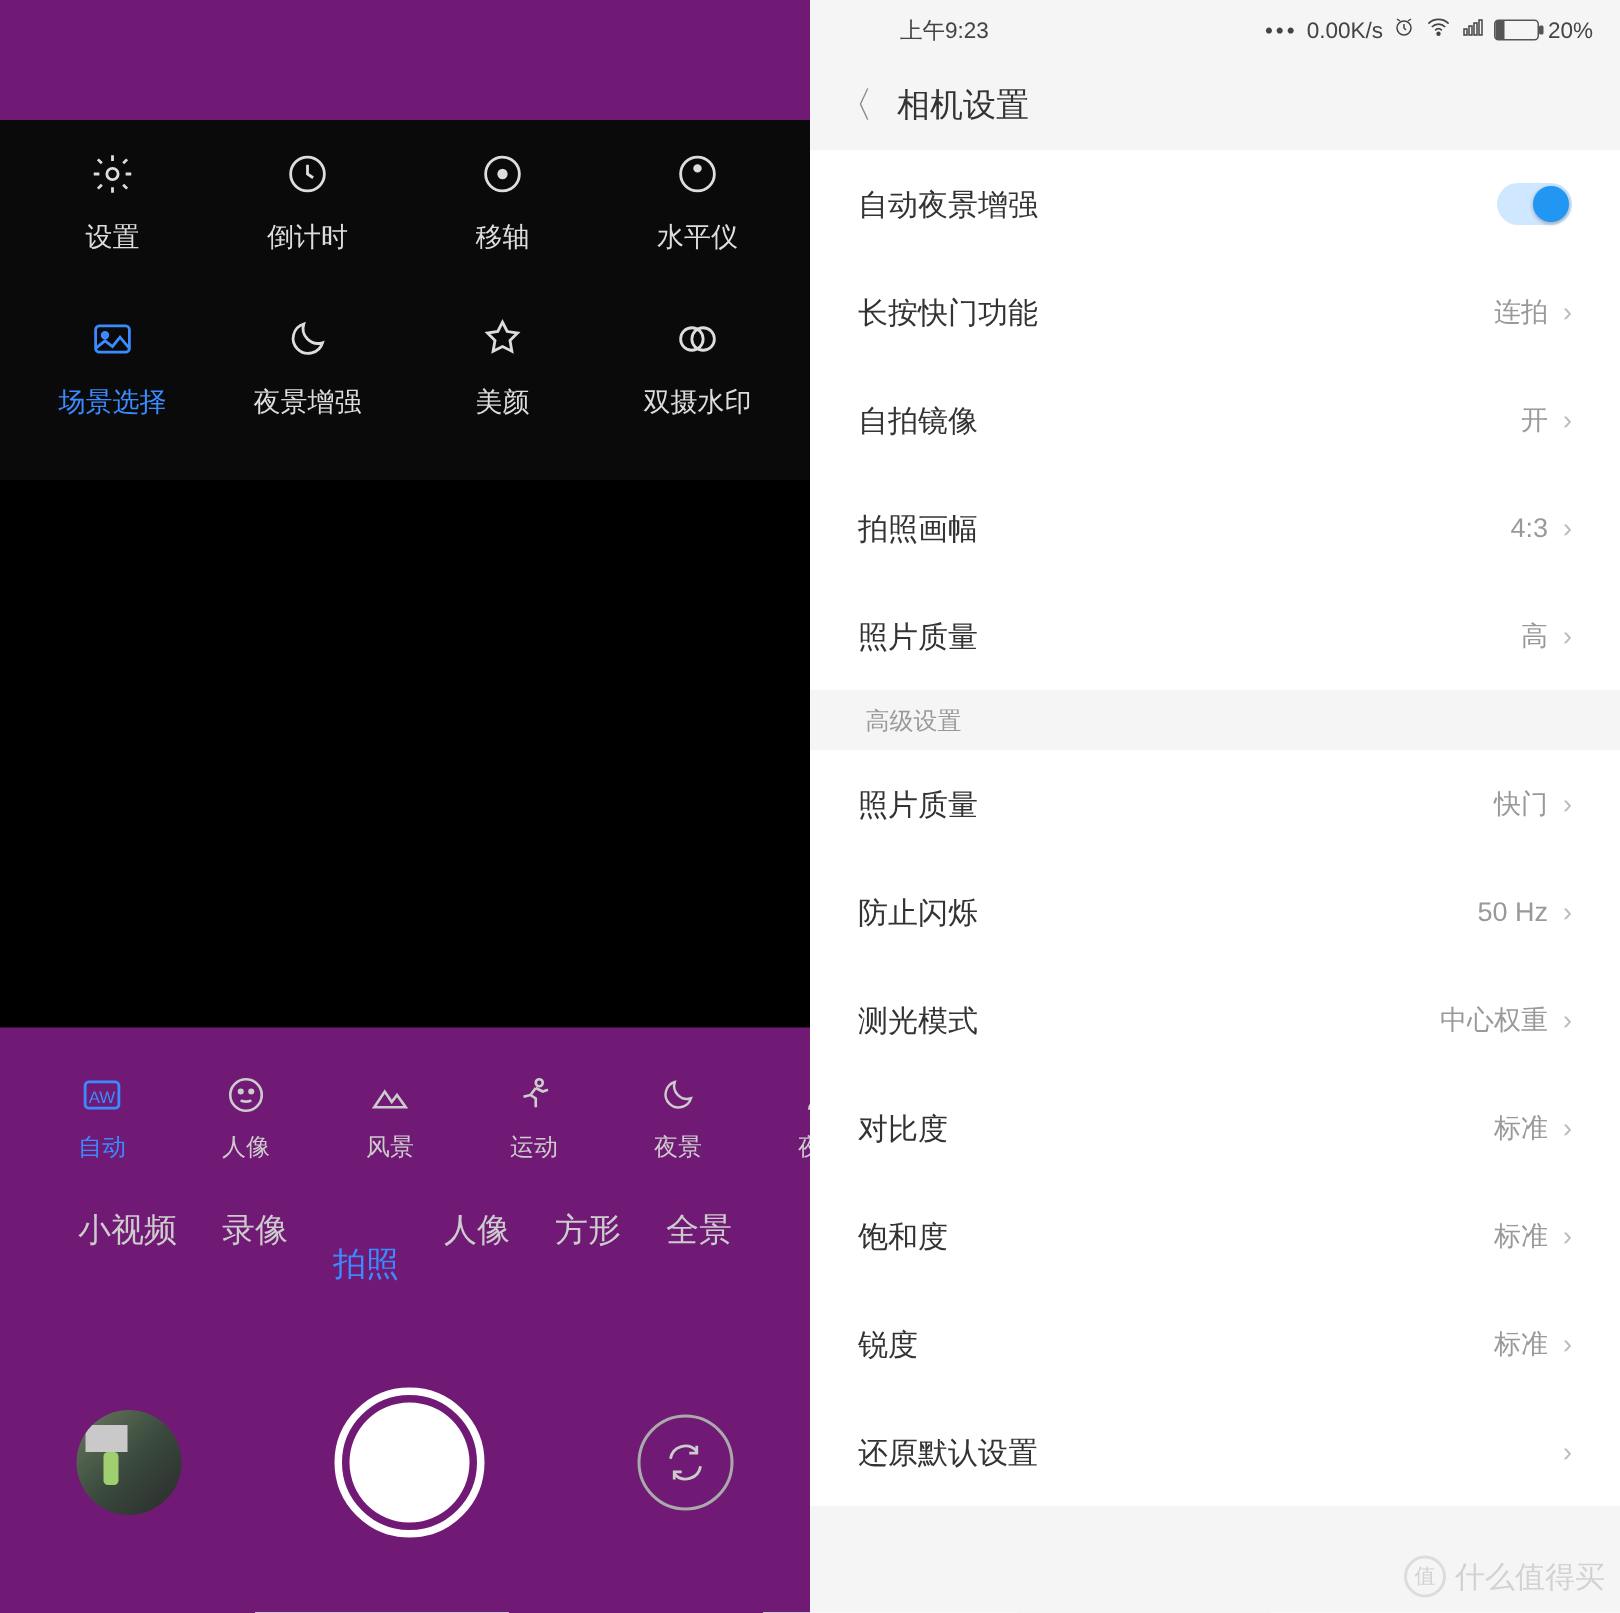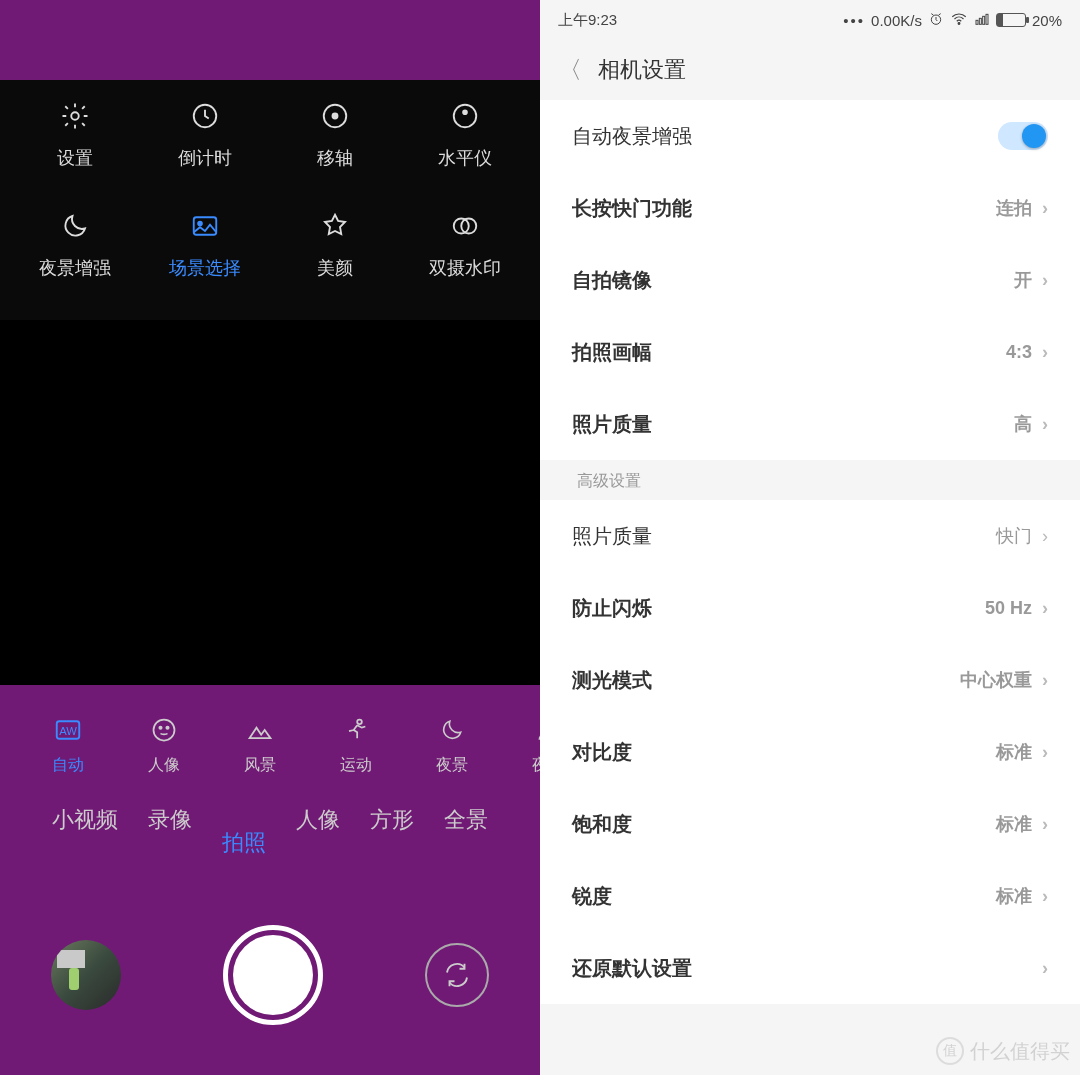--- a/index.html
+++ b/index.html
@@ -24,31 +24,31 @@
 .mode.active { color:#3a8bff;margin-top:23px; }
 .shutter-bar { height:200px; display:flex; align-items:center; justify-content:space-around; }
 .thumb { width:70px; height:70px; border-radius:50%; background:linear-gradient(135deg,#6b7a5e 0%,#3a4a3e 50%,#2a2a2a 100%); position:relative; overflow:hidden; }
 .thumb::after{content:"";position:absolute;left:18px;top:28px;width:10px;height:22px;background:#9fcf6f;border-radius:3px;}
 .thumb::before{content:"";position:absolute;left:6px;top:10px;width:28px;height:18px;background:#c9c9c9;}
 .shutter { width:100px; height:100px; border-radius:50%; border:5px solid #fff; display:flex; align-items:center; justify-content:center; }
 .shutter-inner { width:80px; height:80px; border-radius:50%; background:#fff; }
 .flip { width:64px; height:64px; border-radius:50%; border:2px solid #aaa; display:flex; align-items:center; justify-content:center; color:#ccc; }
 
 
-.statusbar { height:40px; display:flex; align-items:center; justify-content:space-between; padding:4px 18px; font-size:15px; color:#444; background:#f5f5f5; }
+.statusbar { height:40px; display:flex; align-items:center; justify-content:space-between; padding:4px 18px; font-size:15px; color:#444; background:#f5f5f5;margin-left:42px; }
 .status-right { display:flex; align-items:center; gap:6px; }
 .dots{letter-spacing:2px;}
 .battery { width:30px; height:14px; border:1.5px solid #555; border-radius:3px; position:relative; }
 .battery::after{content:"";position:absolute;right:-4px;top:3px;width:3px;height:6px;background:#555;border-radius:1px;}
 .battery-fill{height:100%;width:20%;background:#555;}
 .titlebar { height:60px; display:flex; align-items:center; gap:16px; padding:0 18px; font-size:22px; background:#f5f5f5; }
 .back-ch { color:#888; font-size:24px; }
 .settings-list { background:#fff; }
 .srow { display:flex; align-items:center; justify-content:space-between; padding:0 32px; height:72px; font-size:20px; color:#333; }
-.srow + .srow { border-top:0;font-weight:bold; }
+.srow + .srow { border-top:0; }
 .srow .val { color:#999; font-size:18px; display:flex; align-items:center; gap:10px; }
 .chev { color:#bbb; font-size:18px; }
 .toggle { width:50px; height:28px; border-radius:14px; background:#ddd; position:relative; }
 .toggle.on { background:#cfe7ff; }
 .toggle .knob { position:absolute; top:2px; width:24px; height:24px; border-radius:50%; background:#fff; box-shadow:0 1px 3px rgba(0,0,0,.3); }
 .toggle.on .knob { right:2px; background:#2196f3; }
 .toggle.off .knob { left:2px; }
 .section-gap { height:40px; background:#f5f5f5; display:flex; align-items:flex-end; padding:0 22px 8px; color:#999; font-size:16px;margin-left:15px; }
 
 .watermark { position:absolute; right:10px; bottom:10px; display:flex; align-items:center; gap:6px; color:#bbb; font-size:20px; opacity:.6; pointer-events:none; }
@@ -95,37 +95,37 @@
     <div class="opt">
       <span class="ico">
         <svg viewBox="0 0 24 24" width="30" height="30">
             <circle cx="12" cy="12" r="9"></circle>
             <circle cx="12" cy="9" r="1.5" fill="currentColor"></circle>
           </svg>
       </span>
       <span>水平仪</span>
     </div>
 
-    <div class="opt">
-      <span class="ico">
-        <svg viewBox="0 0 24 24" width="30" height="30">
-            <path d="M20 14A8 8 0 0 1 10 4a8 8 0 1 0 10 10z"></path>
-          </svg>
-      </span>
-      <span>夜景增强</span>
-    </div>
     <div class="opt active">
       <span class="ico">
         <svg class="sq" viewBox="0 0 24 24" width="30" height="30">
             <rect x="3" y="5" width="18" height="14" rx="2"></rect>
             <circle cx="8" cy="10" r="1.5" fill="currentColor"></circle>
             <path d="M3 17l5-4 4 3 4-5 5 6"></path>
           </svg>
       </span>
       <span>场景选择</span>
+    </div>
+    <div class="opt">
+      <span class="ico">
+        <svg viewBox="0 0 24 24" width="30" height="30">
+            <path d="M20 14A8 8 0 0 1 10 4a8 8 0 1 0 10 10z"></path>
+          </svg>
+      </span>
+      <span>夜景增强</span>
     </div>
     <div class="opt">
       <span class="ico">
         <svg viewBox="0 0 24 24" width="30" height="30">
             <path d="M12 3l2.5 5 5.5.8-4 4 1 5.7L12 16l-5 2.5 1-5.7-4-4L9.5 8z"></path>
           </svg>
       </span>
       <span>美颜</span>
     </div>
     <div class="opt">

